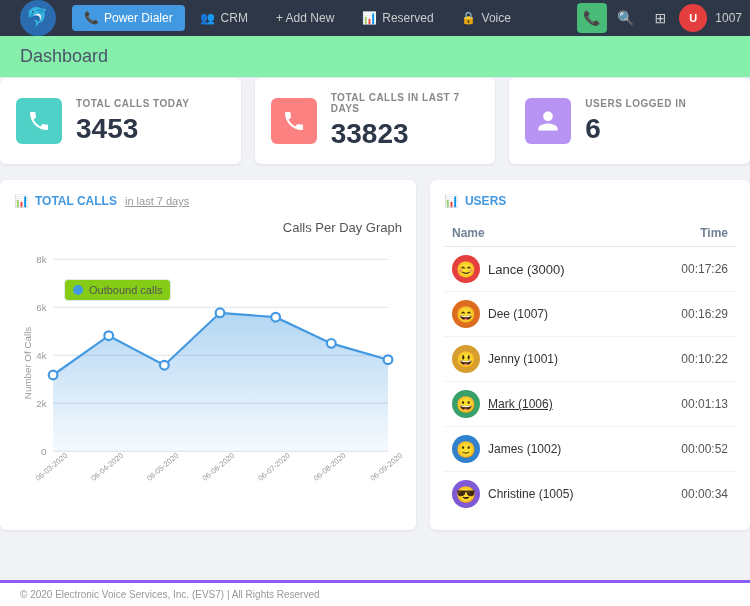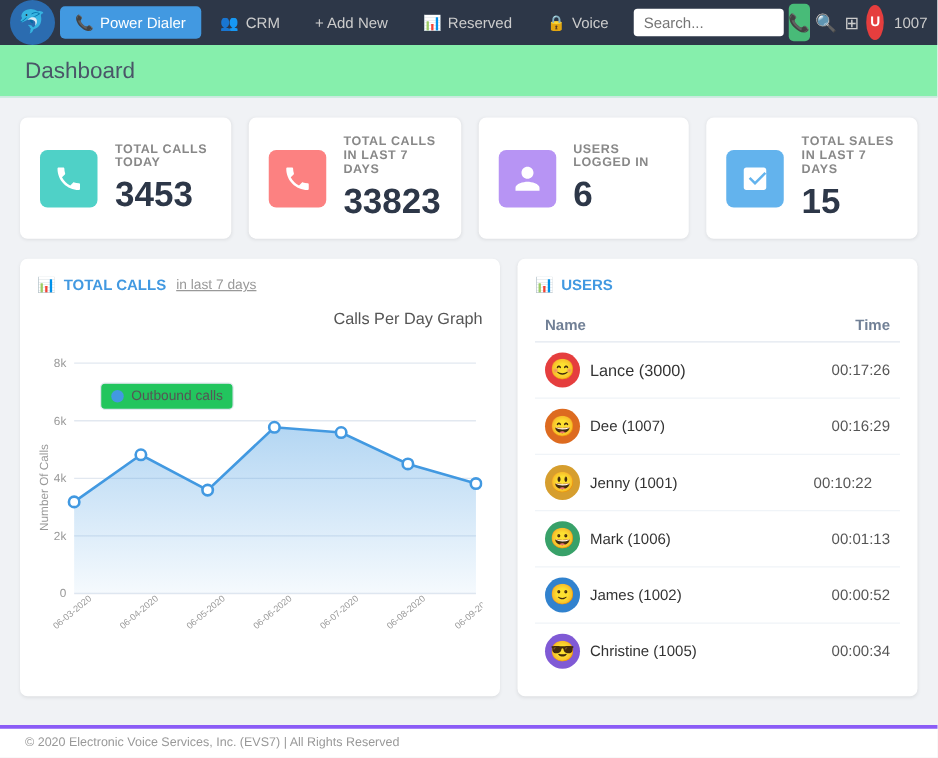--- a/index.html
+++ b/index.html
@@ -15,21 +15,21 @@
     .nav-icon-btn { width: 30px; height: 30px; border-radius: 4px; display: flex; align-items: center; justify-content: center; cursor: pointer; color: #ccc; font-size: 14px; }
     .nav-icon-btn.green { background: #48bb78; color: #fff; }
     .nav-user { background: #e53e3e; color: #fff; border-radius: 50%; width: 28px; height: 28px; display: flex; align-items: center; justify-content: center; font-size: 11px; font-weight: bold; cursor: pointer; }
     .nav-user-label { color: #ccc; font-size: 12px; padding-left: 4px; }
 
     
     .page-header { background: #86efac; padding: 10px 20px; border-bottom: 1px solid #e2e8f0; }
     .page-title { font-size: 18px; color: #4a5568; font-weight: 400; }
 
     
-    .content { padding: 16px; }
+    .content { }
 
     
     .stat-cards { display: flex; gap: 14px; margin-bottom: 16px; }
     .stat-card { background: #fff; border-radius: 6px; padding: 14px 16px; flex: 1; box-shadow: 0 1px 3px rgba(0,0,0,0.08); display: flex; align-items: center; gap: 14px; }
     .stat-icon { width: 46px; height: 46px; border-radius: 6px; display: flex; align-items: center; justify-content: center; font-size: 22px; flex-shrink: 0; }
     .stat-icon.teal { background: #4fd1c7; }
     .stat-icon.red { background: #fc8181; }
     .stat-icon.purple { background: #b794f4; }
     .stat-icon.blue { background: #63b3ed; }
     .stat-label { font-size: 10px; color: #888; text-transform: uppercase; font-weight: 600; letter-spacing: 0.5px; margin-bottom: 4px; }
@@ -41,21 +41,21 @@
     .panel-left { flex: 1; }
     .panel-right { flex: 0 0 320px; }
     .panel-title { font-size: 12px; font-weight: 700; color: #4a5568; text-transform: uppercase; margin-bottom: 12px; display: flex; align-items: center; gap: 6px; }
     .panel-title .highlight { color: #4299e1; }
     .panel-title .sub { color: #999; font-weight: 400; text-transform: none; font-size: 11px; margin-left: 2px; text-decoration: underline; }
 
     
     .chart-title { text-align: right; font-size: 13px; color: #555; margin-bottom: 8px; }
     .chart-area { position: relative; height: 240px; }
     .chart-svg { width: 100%; height: 100%; }
-    .legend { display: flex; align-items: center; gap: 6px; font-size: 11px; color: #555; background: #22c55e; border: 1px solid #e2e8f0; border-radius: 4px; padding: 4px 8px; position: absolute; top: 30px; left: 40px; }
+    .legend { display: flex; align-items: center; gap: 6px; font-size: 11px; color: #555; background: #84cc16; border: 1px solid #e2e8f0; border-radius: 4px; padding: 4px 8px; position: absolute; top: 30px; left: 40px; }
     .legend-dot { width: 10px; height: 10px; border-radius: 50%; background: #4299e1; }
 
     
     .users-table { width: 100%; border-collapse: collapse; }
     .users-table th { text-align: left; font-size: 12px; color: #718096; font-weight: 600; padding: 6px 8px; border-bottom: 1px solid #e2e8f0; }
     .users-table td { padding: 8px 8px; border-bottom: 1px solid #f0f4f8; vertical-align: middle; }
     .users-table tr:last-child td { border-bottom: none; }
     .user-cell { display: flex; align-items: center; gap: 8px; }
     .avatar { width: 28px; height: 28px; border-radius: 50%; display: flex; align-items: center; justify-content: center; font-size: 10px; font-weight: bold; color: #fff; flex-shrink: 0; overflow: hidden; }
     .time-val { font-size: 12px; color: #555; }
@@ -86,21 +86,20 @@
   </div>
   <div class="nav-item">
     <span>📊</span>
     <span>Reserved</span>
   </div>
   <div class="nav-item">
     <span>🔒</span>
     <span>Voice</span>
   </div>
   <div class="nav-spacer"></div>
-  <input class="nav-search" type="text" placeholder="Search..." style="">
   <div class="nav-icon-btn green">📞</div>
   <div class="nav-icon-btn" style="color:#ccc;">🔍</div>
   <div class="nav-icon-btn" style="color:#ccc;">⊞</div>
   <div class="nav-user">U</div>
   <span class="nav-user-label">1007</span>
 </nav>
 
 <div class="page-header">
   <span class="page-title">Dashboard</span>
 </div>
@@ -138,31 +137,20 @@
         <svg width="24" height="24" viewBox="0 0 24 24" fill="white">
             <path d="M12 12c2.7 0 4.8-2.1 4.8-4.8S14.7 2.4 12 2.4 7.2 4.5 7.2 7.2 9.3 12 12 12zm0 2.4c-3.2 0-9.6 1.6-9.6 4.8v2.4h19.2v-2.4c0-3.2-6.4-4.8-9.6-4.8z"></path>
           </svg>
       </div>
       <div>
         <div class="stat-label">USERS LOGGED IN</div>
         <div class="stat-value">6</div>
       </div>
     </div>
 
-    <div class="stat-card">
-      <div class="stat-icon blue">
-        <svg width="24" height="24" viewBox="0 0 24 24" fill="white">
-            <path d="M19 3H5c-1.1 0-2 .9-2 2v14c0 1.1.9 2 2 2h14c1.1 0 2-.9 2-2V5c0-1.1-.9-2-2-2zm-7 14l-5-5 1.4-1.4L12 14.2l7.6-7.6L21 8l-9 9z"></path>
-          </svg>
-      </div>
-      <div>
-        <div class="stat-label">TOTAL SALES IN LAST 7 DAYS</div>
-        <div class="stat-value">15</div>
-      </div>
-    </div>
 
   </div>
 
   <div class="bottom-panels">
 
     <div class="panel panel-left">
       <div class="panel-title">
         <span style="color:#68d391;">📊</span>
         <span class="highlight">TOTAL CALLS</span>
         <span class="sub">in last 7 days</span>
@@ -251,27 +239,27 @@
               </td>
               <td class="time-val" style="text-align: right;">00:16:29</td>
             </tr>
             <tr>
               <td>
                 <div class="user-cell">
                   <div class="avatar" style="background: rgb(214, 158, 46); font-size: 16px;">😃</div>
                   <span style="font-size: 12px;">Jenny (1001)</span>
                 </div>
               </td>
-              <td class="time-val" style="text-align: center;">00:10:22</td>
+              <td class="time-val" style="text-align: right;">00:10:22</td>
             </tr>
             <tr>
               <td>
                 <div class="user-cell">
                   <div class="avatar" style="background: rgb(56, 161, 105); font-size: 16px;">😀</div>
-                  <span style="font-size: 12px;">Mark (1006)</span>
+                  <span style="font-size: 12px; text-decoration: underline;">Mark (1006)</span>
                 </div>
               </td>
               <td class="time-val" style="text-align: right;">00:01:13</td>
             </tr>
             <tr>
               <td>
                 <div class="user-cell">
                   <div class="avatar" style="background: rgb(49, 130, 206); font-size: 16px;">🙂</div>
                   <span style="font-size: 12px;">James (1002)</span>
                 </div>

